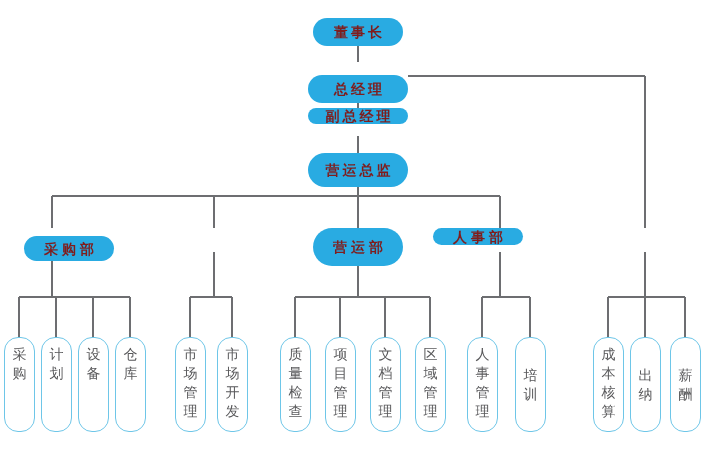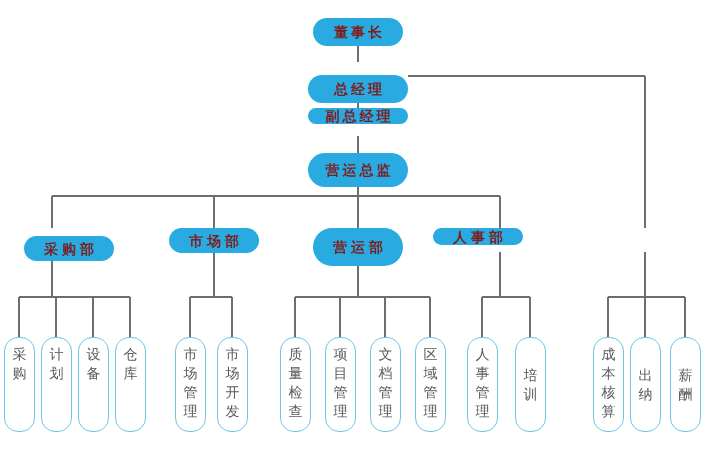--- a/index.html
+++ b/index.html
@@ -143,23 +143,20 @@
   </div>
 
   <div class="node pill" style="left:308px; top:153px; width:100px; height:34px;">
     <span>营运总监</span>
   </div>
 
   <div class="node pill dept" style="left:24px; top:228px; width:90px; height:25px;margin-top:8px;">
     <span>采购部</span>
   </div>
 
-  <div class="node pill dept" style="left:169px; top:228px; width:90px; height:25px;">
-    <span>市场部</span>
-  </div>
 
   <div class="node pill dept" style="left:313px; top:228px; width:90px; height:38px;">
     <span>营运部</span>
   </div>
 
   <div class="node pill dept" style="left:433px; top:228px; width:90px; height:17px;">
     <span>人事部</span>
   </div>
 
 

